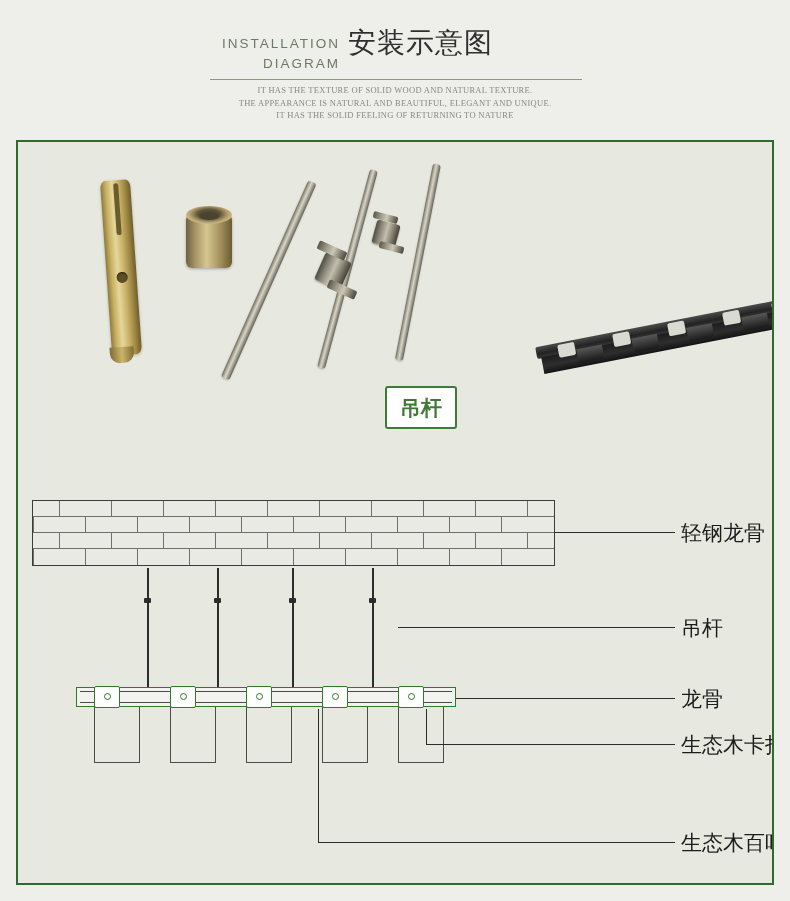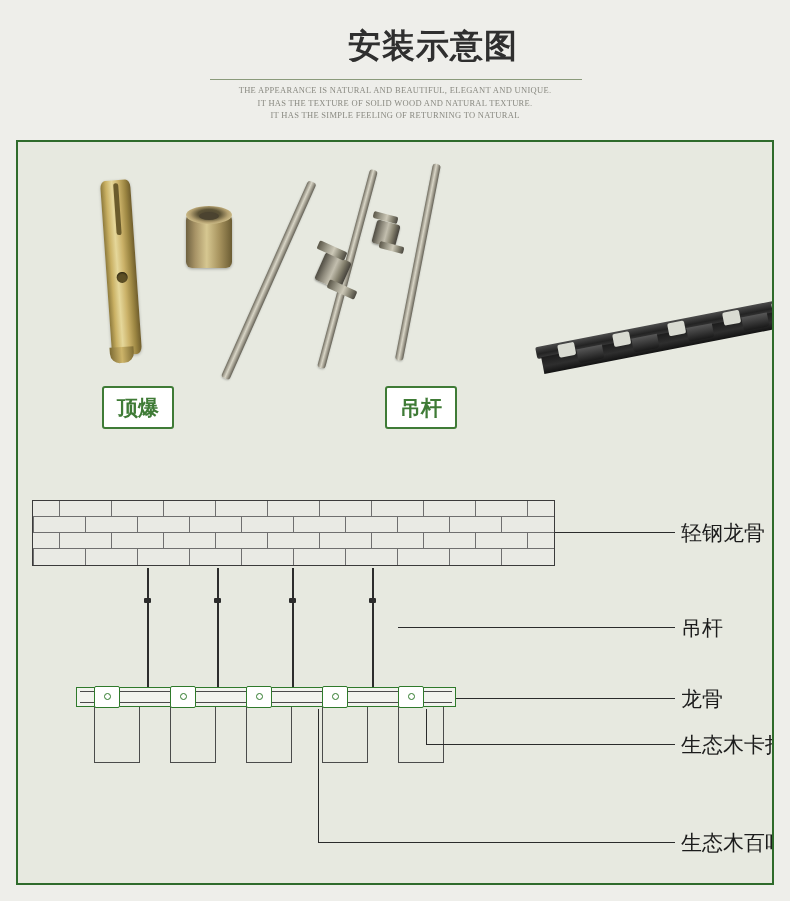--- a/index.html
+++ b/index.html
@@ -38,22 +38,22 @@
     color: #6d7a62;
     font-size: 13.5px;
     letter-spacing: 2px;
     line-height: 20px;
   }
   .eng-title .l2 { display: block; }
   .cn-title {
     position: absolute;
     left: 138px;
     top: -2px;
-    font-size: 33px;
-    font-weight: bold;
+    font-size: 28px;
+    font-weight: normal;
     color: #2f2f2f;
     letter-spacing: 1px;
     white-space: nowrap;
   }
   .head-rule {
     position: absolute;
     left: 210px;
     top: 79px;
     width: 372px;
     height: 1px;
@@ -329,27 +329,31 @@
     color: #1c1c1c;
     white-space: nowrap;
     font-family: "DejaVu Sans", sans-serif;
   }
 </style>
 </head>
 <body>
 
 <div class="header">
   <div class="head-inner">
+    <div class="eng-title">
+      <span>INSTALLATION</span>
+      <span class="l2">DIAGRAM</span>
+    </div>
     <div class="cn-title">安装示意图</div>
   </div>
   <div class="head-rule"></div>
   <div class="sub-lines">
+    <div>IT HAS THE TEXTURE OF SOLID WOOD AND NATURAL TEXTURE.</div>
     <div>THE APPEARANCE IS NATURAL AND BEAUTIFUL, ELEGANT AND UNIQUE.</div>
-    <div>IT HAS THE TEXTURE OF SOLID WOOD AND NATURAL TEXTURE.</div>
-    <div>IT HAS THE SIMPLE FEELING OF RETURNING TO NATURAL</div>
+    <div>IT HAS THE SOLID FEELING OF RETURNING TO NATURE</div>
   </div>
 </div>
 
 <div class="panel">
 
   <div class="parts">
 
     <div>
       <div class="anchor-body">
         <div class="anchor-slot"></div>
@@ -380,21 +384,20 @@
       <div class="keel-notch" style="left:78px"></div>
       <div class="keel-notch" style="left:134px"></div>
       <div class="keel-notch" style="left:190px"></div>
       <div class="keel-notch" style="left:240px"></div>
       <div class="keel-tab" style="left:40px"></div>
       <div class="keel-tab" style="left:96px"></div>
       <div class="keel-tab" style="left:152px"></div>
       <div class="keel-tab" style="left:208px"></div>
     </div>
 
-    <div class="tag tag-anchor">顶爆</div>
     <div class="tag tag-rod">吊杆</div>
   </div>
 
   <div class="section">
 
     <div class="wall">
       <div class="brick-h" style="top:15px"></div>
       <div class="brick-h" style="top:31px"></div>
       <div class="brick-h" style="top:47px"></div>
       <div class="brick-v" style="left:26px;  top:0px"></div>

